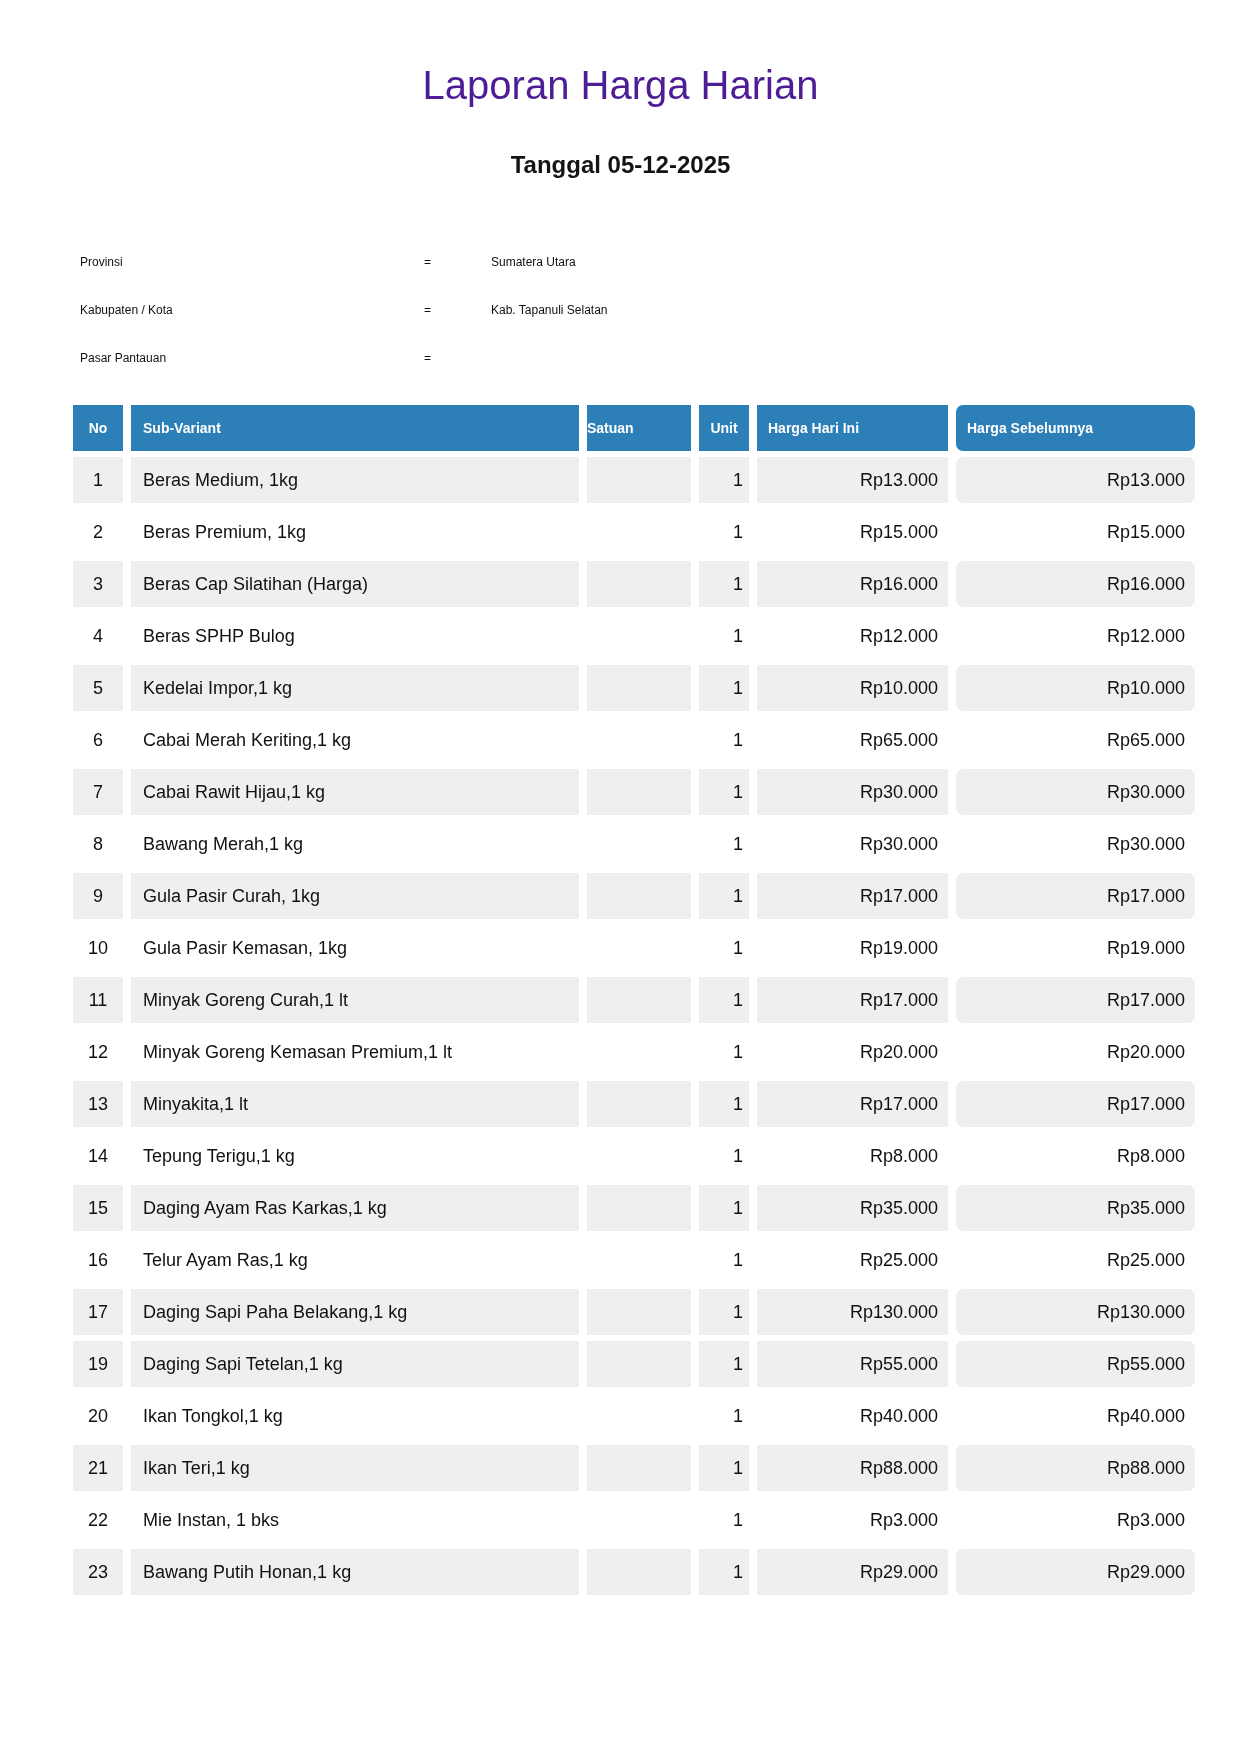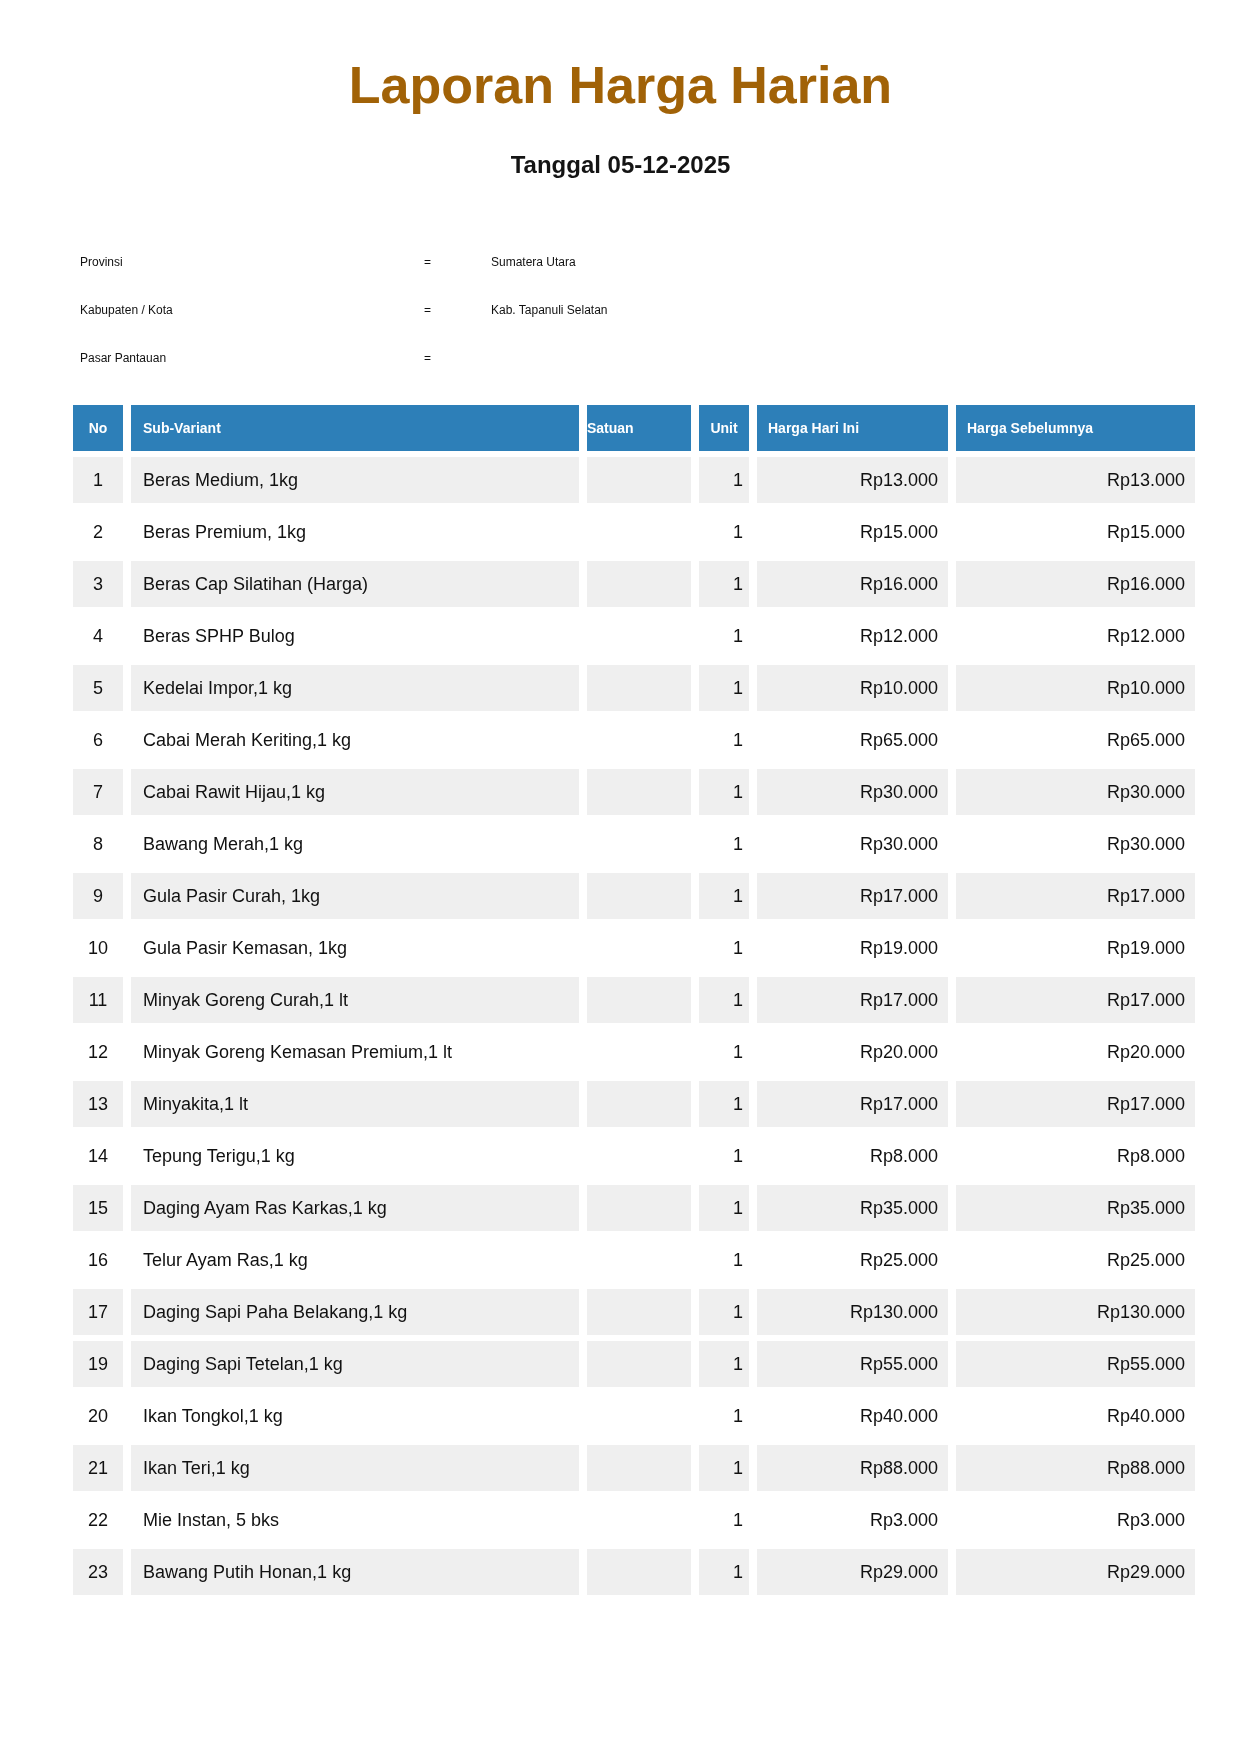--- a/index.html
+++ b/index.html
@@ -13,24 +13,24 @@
     width:1241px;
     height:1755px;
     background:#ffffff;
     color:var(--text);
     font-family:"Liberation Sans", sans-serif;
     overflow:hidden;
   }
   .page-title{
     margin:62px 0 0 0;
     text-align:center;
-    font-size:52px;
+    font-size:40px;
     line-height:46px;
-    font-weight:bold;
-    color:#a16207;
+    font-weight:normal;
+    color:#4c1d95;
   }
   .page-subtitle{
     margin:44px 0 0 0;
     text-align:center;
     font-size:24px;
     line-height:26px;
     font-weight:bold;
     color:#141414;
   }
   .info-block{
@@ -70,21 +70,21 @@
   .price-table tr.odd td{background:var(--row-alt-bg);}
   .col-no{width:50px;text-align:center;}
   .col-sub{width:436px;text-align:left;padding-left:12px !important;}
   .col-satuan{width:104px;text-align:left;}
   .col-unit{width:50px;}
   th.col-unit{text-align:center;}
   td.col-unit{text-align:right;padding-right:6px !important;}
   .col-hhi{width:180px;}
   th.col-hhi{text-align:left;padding-left:11px !important;}
   td.col-hhi{text-align:right;padding-right:10px !important;}
-  .col-hs{width:228px;}
+  .col-hs{width:228px;border-radius:7px;}
   th.col-hs{text-align:left;padding-left:11px !important;}
   td.col-hs{text-align:right;padding-right:10px !important;}
 </style>
 </head>
 <body>
 
 <h1 class="page-title">Laporan Harga Harian</h1>
 <h2 class="page-subtitle">Tanggal 05-12-2025</h2>
 
 <div class="info-block">
@@ -271,21 +271,21 @@
       <tr class="odd">
     <td class="col-no">21</td>
     <td class="col-sub">Ikan Teri,1 kg</td>
     <td class="col-satuan"></td>
     <td class="col-unit">1</td>
     <td class="col-hhi">Rp88.000</td>
     <td class="col-hs">Rp88.000</td>
   </tr>
       <tr class="even">
     <td class="col-no">22</td>
-    <td class="col-sub">Mie Instan, 5 bks</td>
+    <td class="col-sub">Mie Instan, 1 bks</td>
     <td class="col-satuan"></td>
     <td class="col-unit">1</td>
     <td class="col-hhi">Rp3.000</td>
     <td class="col-hs">Rp3.000</td>
   </tr>
       <tr class="odd">
     <td class="col-no">23</td>
     <td class="col-sub">Bawang Putih Honan,1 kg</td>
     <td class="col-satuan"></td>
     <td class="col-unit">1</td>

